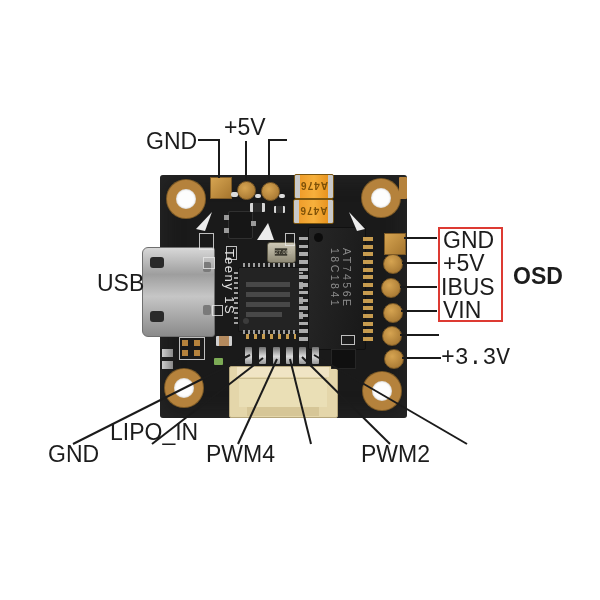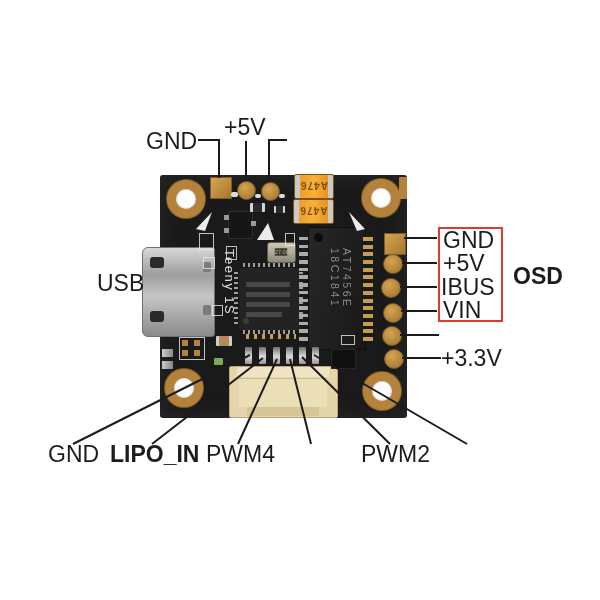--- a/index.html
+++ b/index.html
@@ -164,19 +164,19 @@
   <div class="redbox"></div>
 
   <div class="lbl" style="left:146px;top:130px;">GND</div>
   <div class="lbl" style="left:224px;top:116px;">+5V</div>
   <div class="lbl" style="left:97px;top:272px;">USB</div>
   <div class="lbl" style="left:443px;top:229px;">GND</div>
   <div class="lbl" style="left:443px;top:252px;">+5V</div>
   <div class="lbl" style="left:441px;top:276px;">IBUS</div>
   <div class="lbl" style="left:443px;top:299px;">VIN</div>
   <div class="lbl" style="left:513px;top:265px;font-weight:bold;">OSD</div>
-  <div class="lbl" style="left:441px;top:347px;">+3.3V</div>
+  <div class="lbl" style="left:441px;top:347px;font-family:Liberation Mono, monospace;">+3.3V</div>
   <div class="lbl" style="left:48px;top:443px;">GND</div>
-  <div class="lbl" style="left:110px;top:443px;font-weight:bold;">LIPO_IN</div>
+  <div class="lbl" style="left:110px;top:421px;">LIPO_IN</div>
   <div class="lbl" style="left:206px;top:443px;">PWM4</div>
   <div class="lbl" style="left:361px;top:443px;">PWM2</div>
 
 </div>
 
 </body></html>

